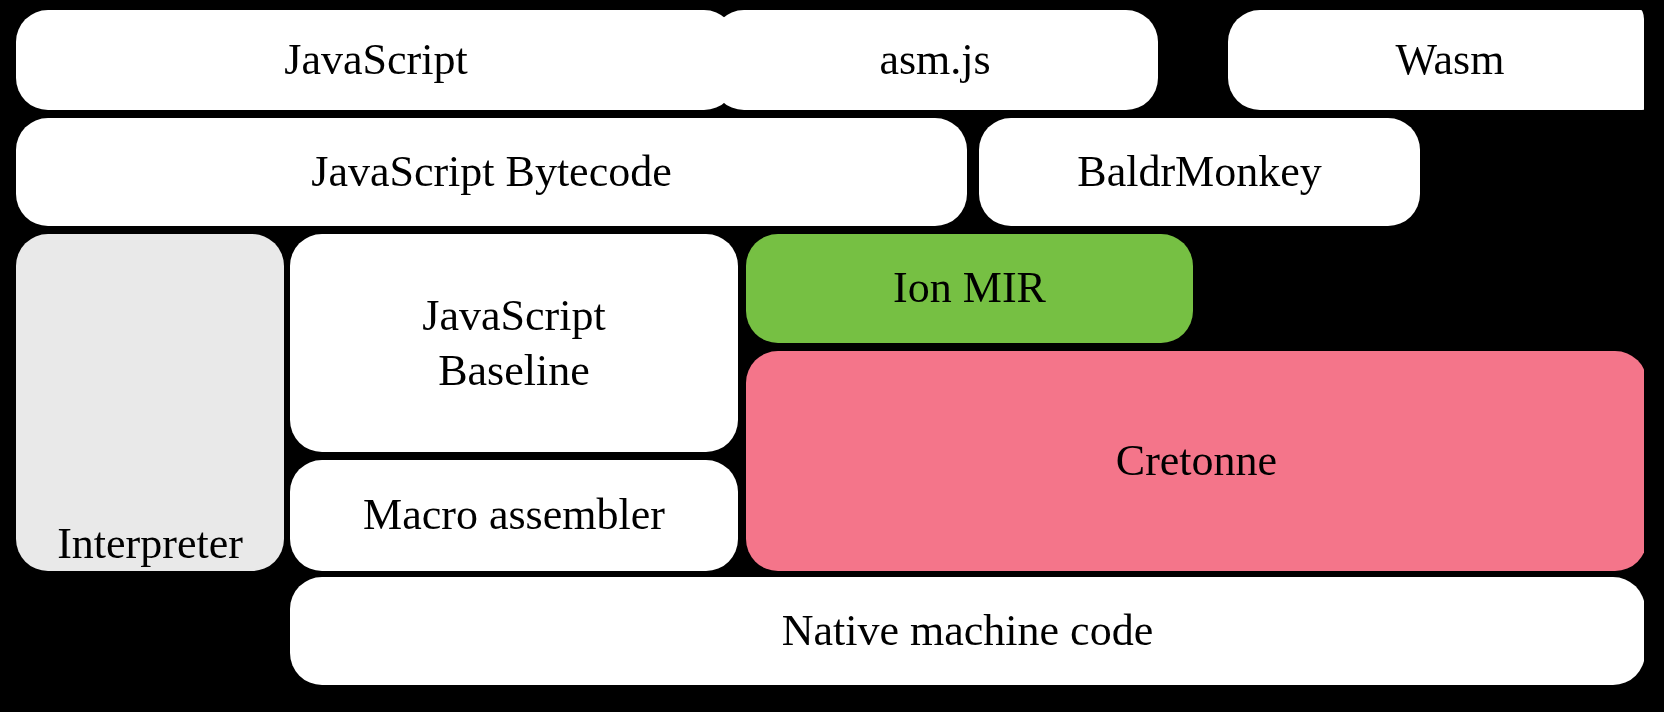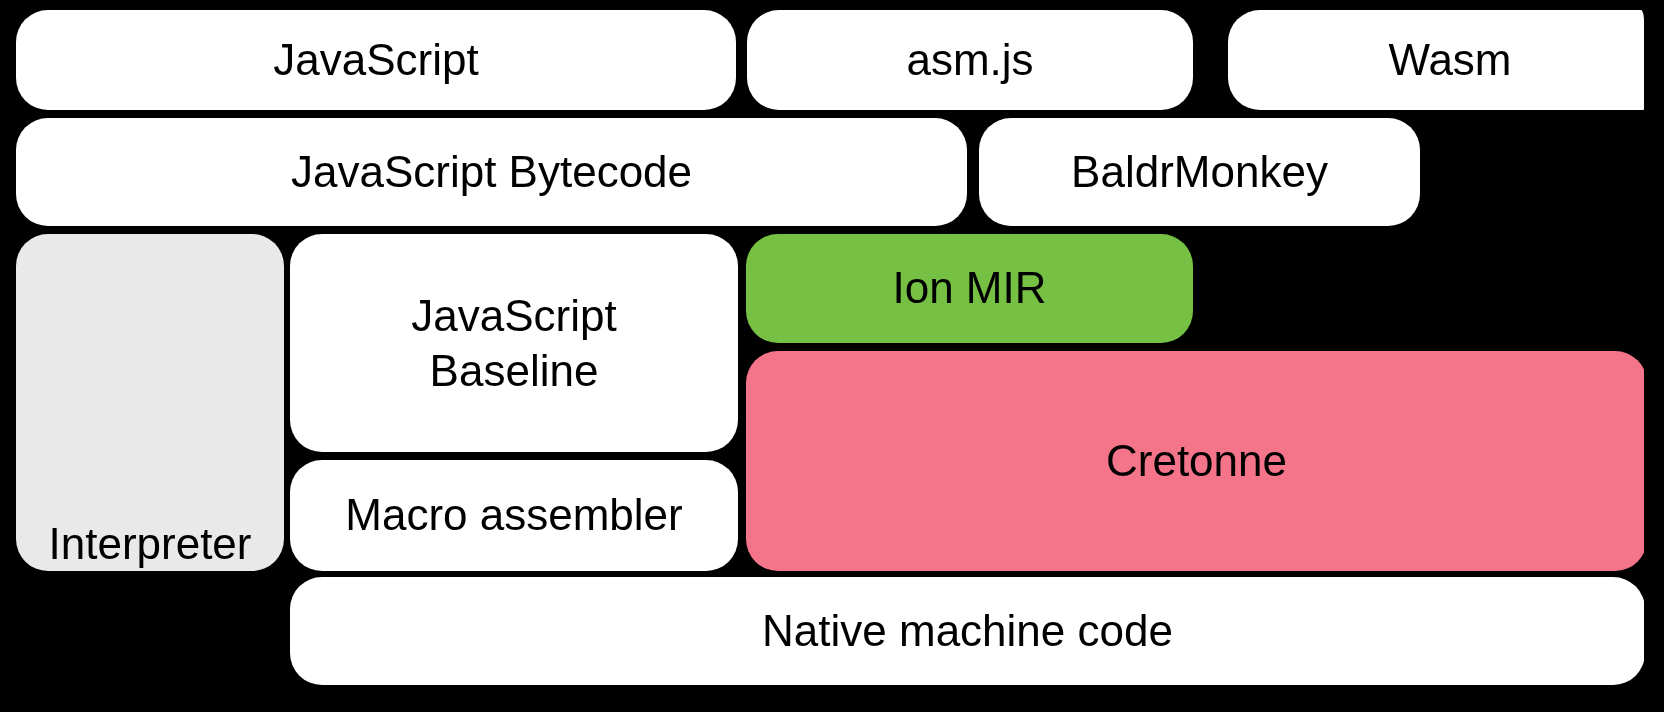--- a/index.html
+++ b/index.html
@@ -5,21 +5,21 @@
   html, body {
     margin: 0;
     padding: 0;
     background: #000000;
   }
   .canvas {
     position: relative;
     width: 1644px;
     height: 712px;
     background: var(--background, #000000);
-    font-family: Liberation Sans, sans-serif;
+    font-family: Liberation Serif, serif;
     overflow: hidden;
     border-radius: 19px;
   }
   .box {
     position: absolute;
     border-radius: 32px;
     display: flex;
     align-items: center;
     justify-content: center;
     font-size: 44px;
@@ -27,21 +27,21 @@
     color: var(--text, #000000);
     text-align: center;
   }
   .box[data-color="white"] { background: var(--box_white, #ffffff); }
   .box[data-color="gray"]  { background: var(--box_gray,  #e9e9e9); align-items: flex-end; }
   .box[data-color="green"] { background: var(--box_green, #76c043); }
   .box[data-color="pink"]  { background: var(--box_pink,  #f4758a); }
 
   
   [data-name="box-javascript"]     { left: 16px;   top: 10px;  width: 720px;  height: 100px; }
-  [data-name="box-asmjs"]          { left: 747px;  top: 10px;  width: 446px;  height: 100px; text-align: center; }
+  [data-name="box-asmjs"]          { left: 712px;  top: 10px;  width: 446px;  height: 100px; text-align: center; }
   [data-name="box-wasm"]           { left: 1228px; top: 10px;  width: 444px;  height: 100px; }
   [data-name="box-bytecode"]       { left: 16px;   top: 118px; width: 951px;  height: 108px; }
   [data-name="box-baldrmonkey"]    { left: 979px;  top: 118px; width: 441px;  height: 108px; text-align: right; }
   [data-name="box-interpreter"]    { left: 16px;   top: 234px; width: 268px;  height: 337px; }
   [data-name="box-baseline"]       { left: 290px;  top: 234px; width: 448px;  height: 218px; }
   [data-name="box-ionmir"]         { left: 746px;  top: 234px; width: 447px;  height: 109px; justify-content: center; }
   [data-name="box-cretonne"]       { left: 746px;  top: 351px; width: 901px;  height: 220px; }
   [data-name="box-macroassembler"] { left: 290px;  top: 460px; width: 448px;  height: 111px; }
   [data-name="box-nativecode"]     { left: 290px;  top: 577px; width: 1355px; height: 108px; }
 

